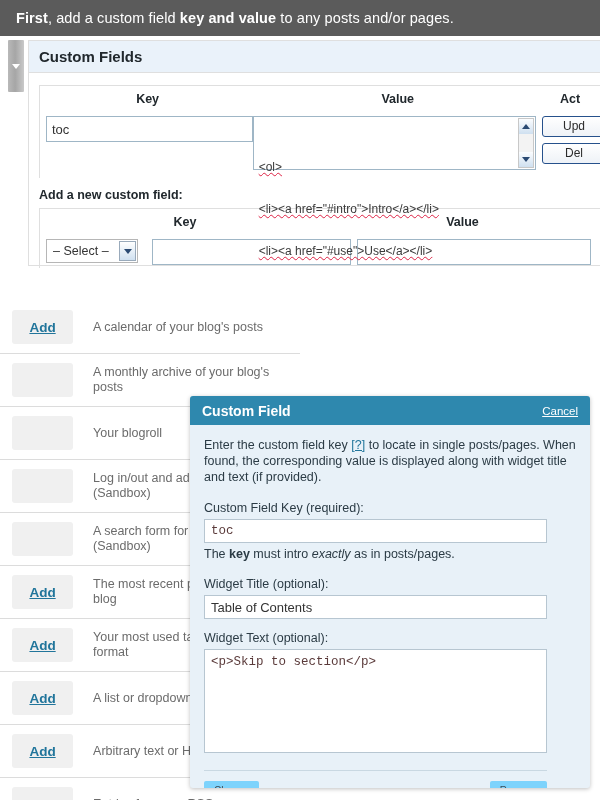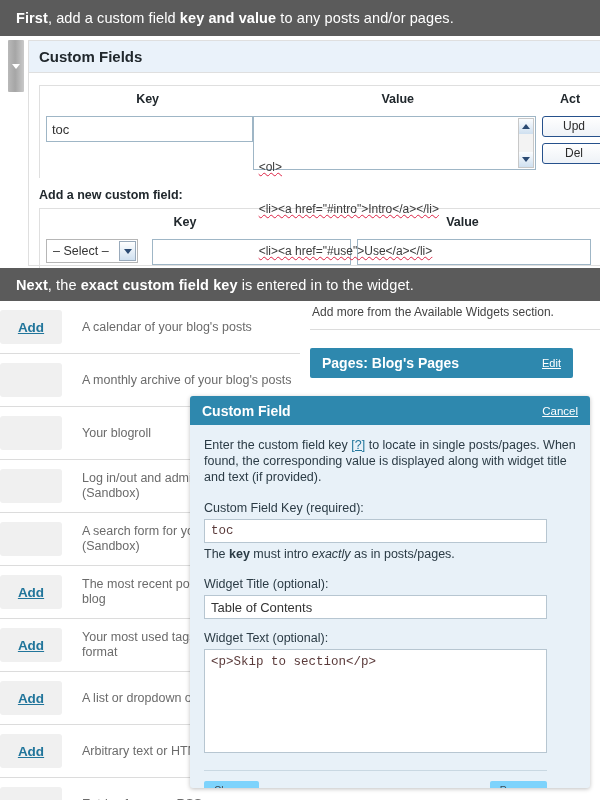--- a/index.html
+++ b/index.html
@@ -126,21 +126,21 @@
   .cell-sel { width: 100px; }
 
   
   #widgets {
     position: absolute; top: 301px; left: 0; width: 600px; height: 499px;
     background: #fff;
   }
   .wl { position: absolute; top: 0; left: 0; width: 300px; }
   .wrow {
     display: flex; align-items: center; border-bottom: 1px solid #dcdcdc;
-    height: 53px; padding: 0 0 0 0;
+    height: 53px; padding: 0 0 0 12px;
   }
   .addbtn {
     width: 62px; margin-left: 0; height: 34px;
     background: #f0f0f0; border-radius: 3px;
     display: flex; align-items: center; justify-content: center;
     font-size: 13.5px; color: #21759b; text-decoration: underline; font-weight: bold;
     cursor: pointer;
   }
   .addbtn.blank { color: transparent; text-decoration: none; }
   .wdesc {
@@ -280,23 +280,20 @@
             </div>
             <div style="width:240px;padding-left:6px">
               <input class="inp" value="" style="">
             </div>
           </div>
         </div>
       </div>
     </div>
   </div>
 
-  <div class="banner" id="banner-2">
-    <span><b>Next</b><span>, the </span><b>exact custom field key</b><span> is entered in to the widget.</span></span>
-  </div>
 
   <div id="widgets">
 
     <div class="wl" id="widget-list">
         <div class="wrow">
           <div class="addbtn">Add</div>
           <div class="wdesc" style="white-space: pre-line;">A calendar of your blog's posts</div>
         </div>
         <div class="wrow">
           <div class="addbtn blank"></div>
@@ -333,28 +330,20 @@
         <div class="wrow">
           <div class="addbtn">Add</div>
           <div class="wdesc" style="white-space: pre-line;">Arbitrary text or HTM</div>
         </div>
         <div class="wrow">
           <div class="addbtn">Add</div>
           <div class="wdesc" style="white-space: pre-line;">Entries from any RSS</div>
         </div>
       </div>
 
-    <div class="w-right">
-      <div class="avail-note">Add more from the Available Widgets section.</div>
-      <div class="sep"></div>
-      <div class="wbar">
-        <span class="t">Pages: Blog's Pages</span>
-        <span class="e">Edit</span>
-      </div>
-    </div>
   </div>
 
   <div id="cf-dialog">
     <div class="dlg-head">
       <span class="t">Custom Field</span>
       <span class="c">Cancel</span>
     </div>
     <div class="dlg-body">
       <p class="dlg-p"><span>Enter the custom field key </span><a href="#">[?]</a><span> to locate in single posts/pages. When found, the corresponding value is displayed along with widget title and text (if provided).</span></p>
 

